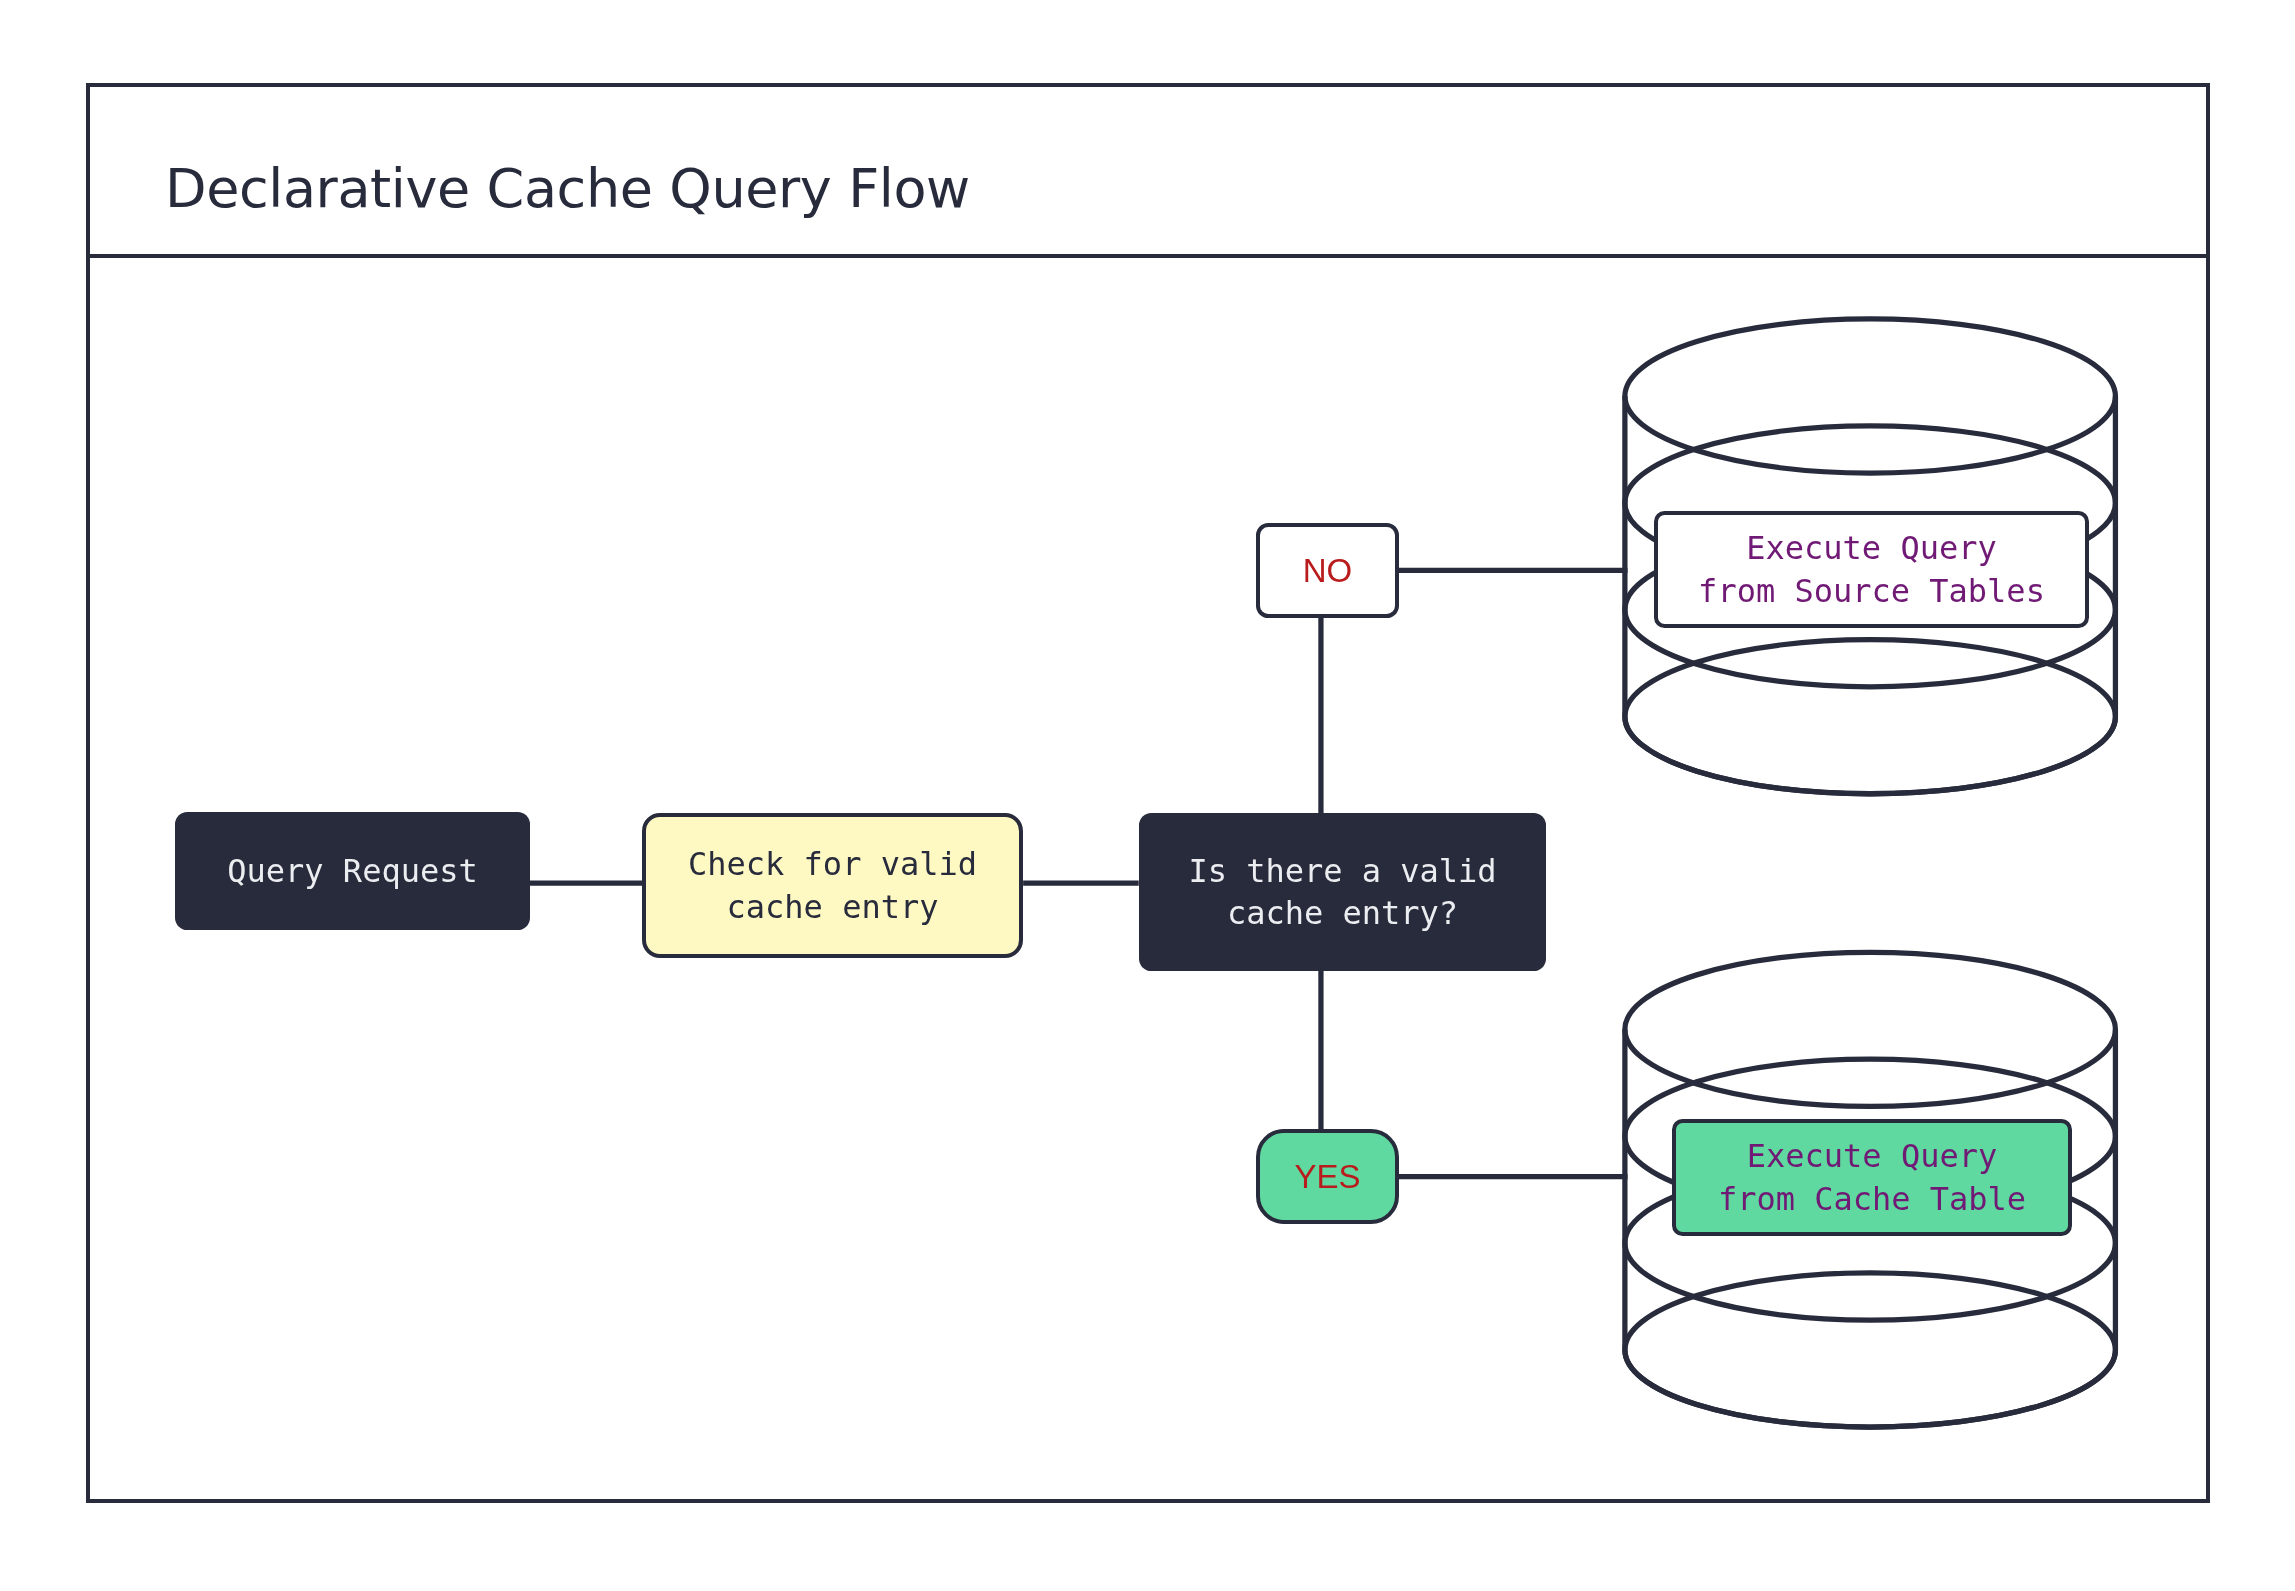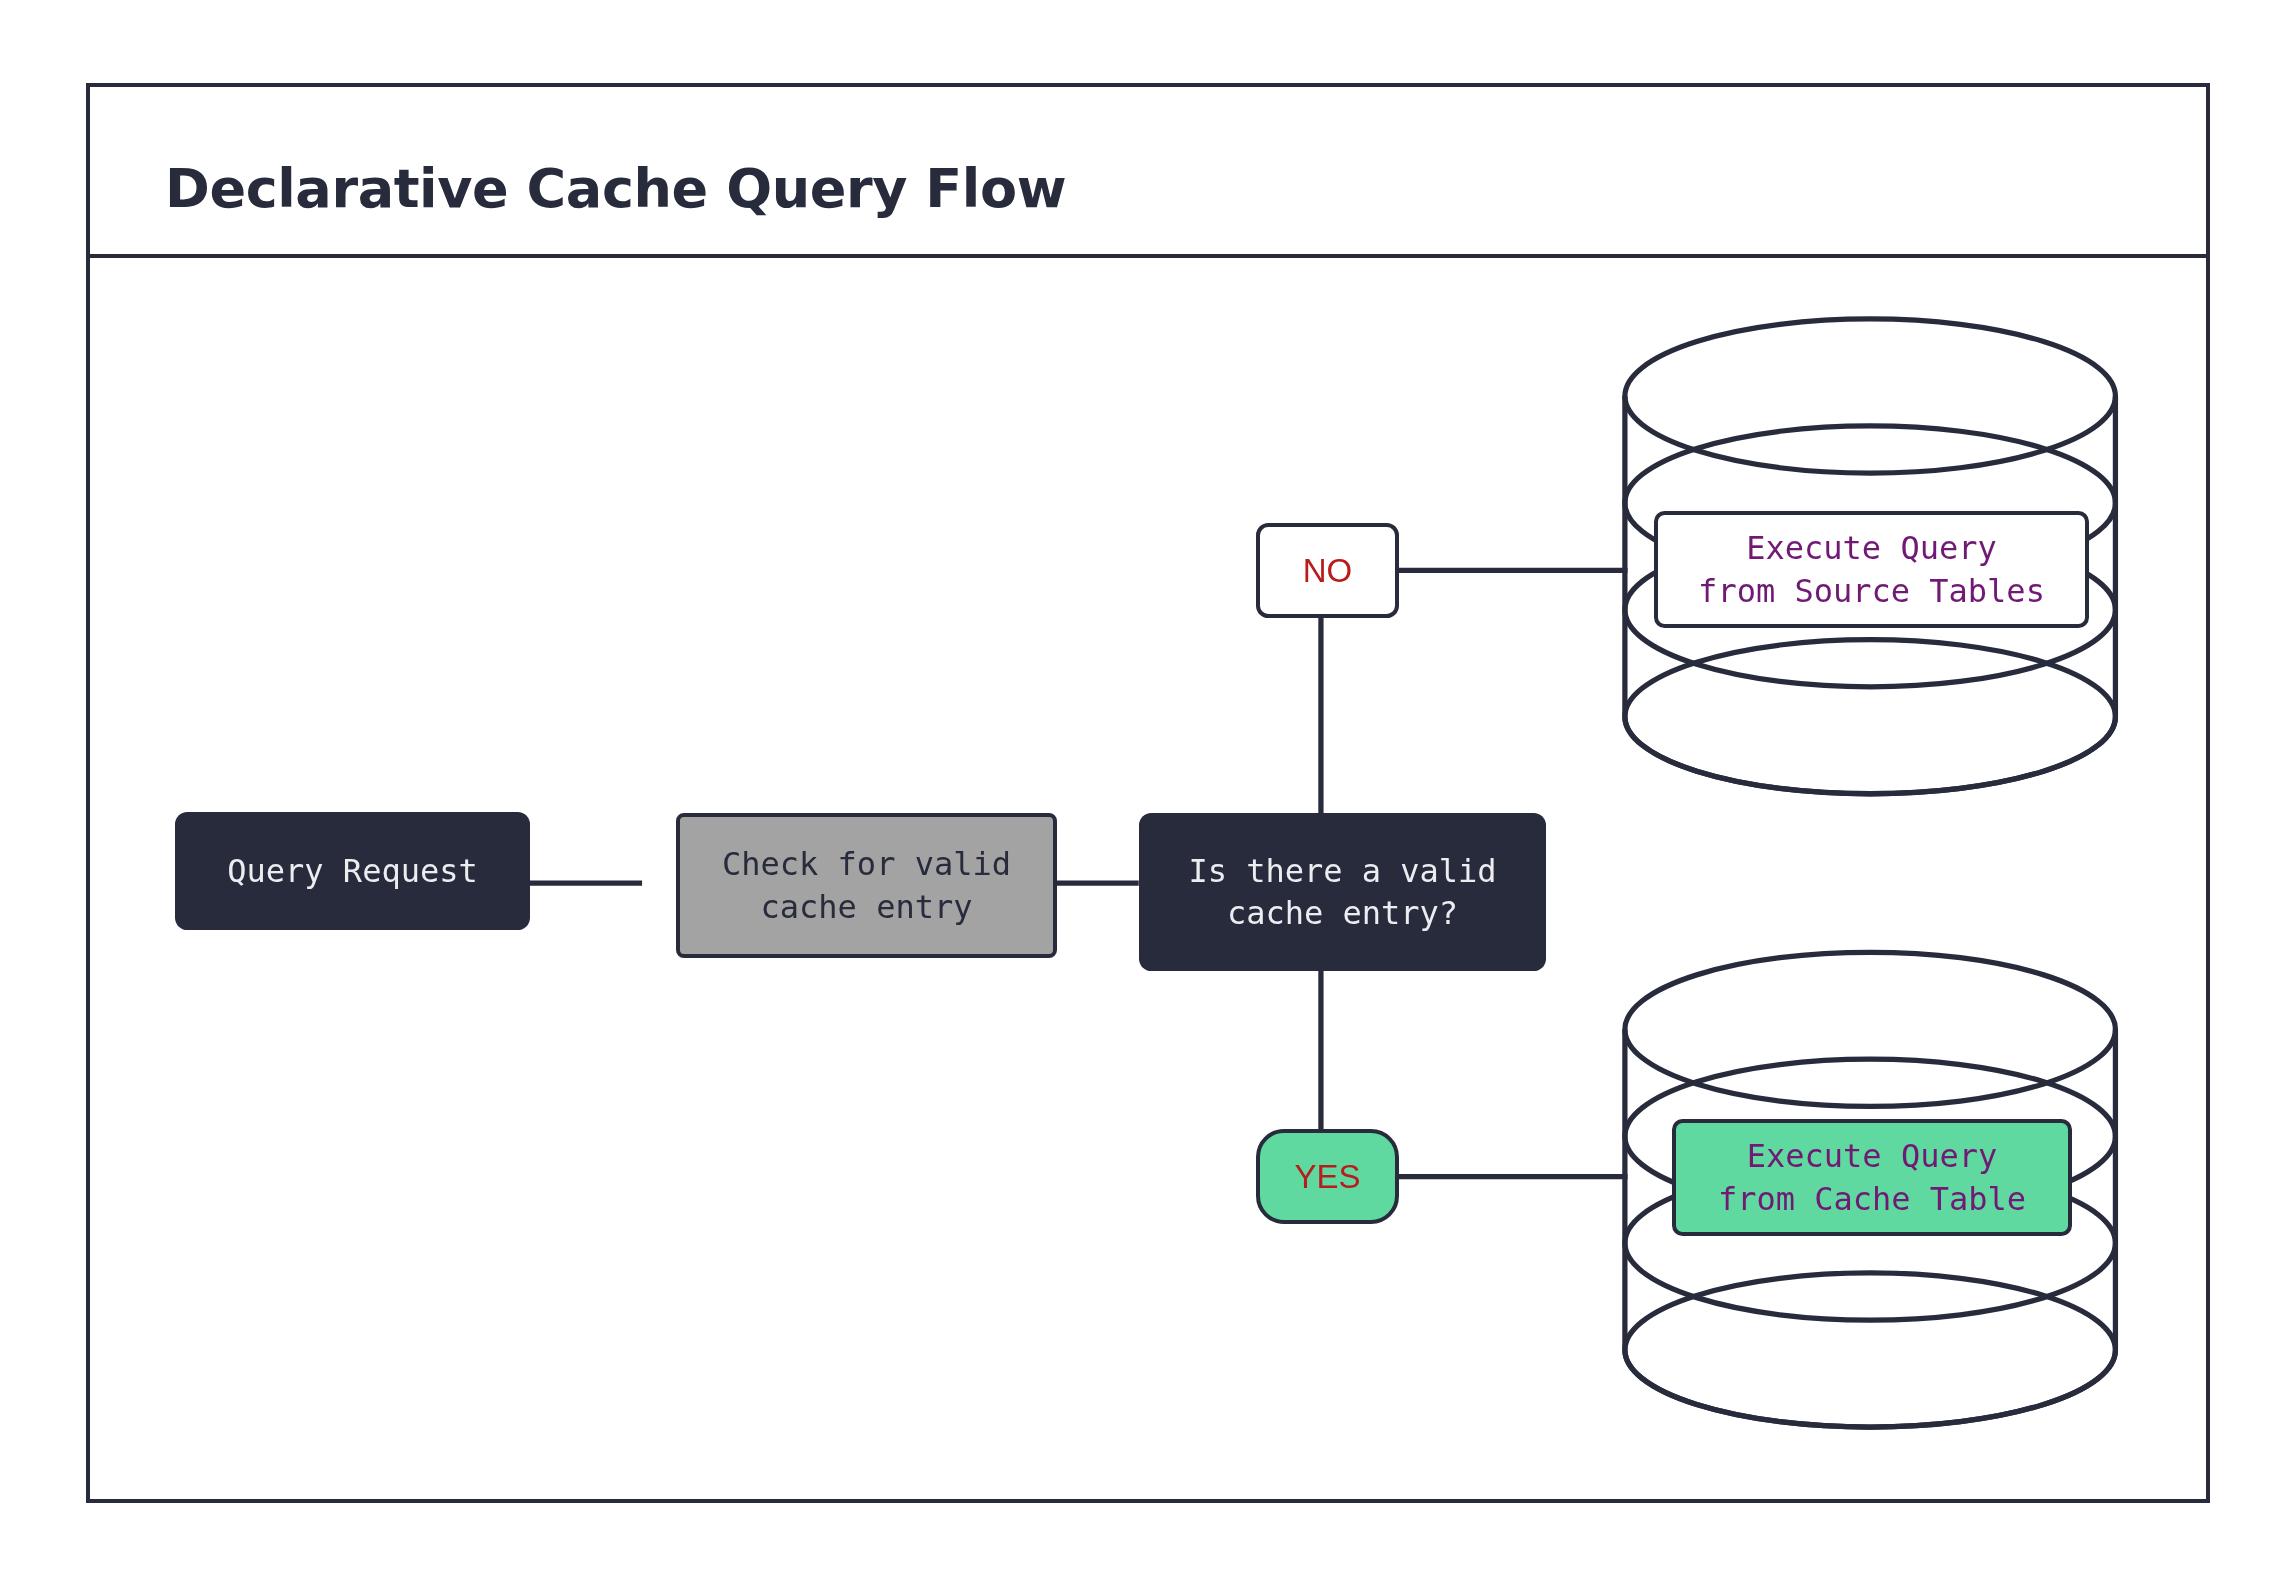--- a/index.html
+++ b/index.html
@@ -39,21 +39,21 @@
     width: 2124px;
     height: 175px;
     box-sizing: border-box;
     border-bottom: 4.4px solid #272B3B;
     display: flex;
     align-items: center;
   }
   .diagram-title {
     font-family: "DejaVu Sans", sans-serif;
     font-size: 54px;
-    font-weight: bold;
+    font-weight: normal;
     color: #272B3B;
     margin-left: 79px;
     letter-spacing: -0.4px;
     white-space: nowrap;
     margin-top: 40px;
   }
 
   
   #wires {
     position: absolute;
@@ -77,26 +77,25 @@
     line-height: 1.32;
   }
 
   .node-dark {
     background: #272B3B;
     color: #ECEDF1;
     border-radius: 12.3px;
     font-size: 32px;
   }
   .node-green {
-    background: #a3a3a3;
+    background: #fef9c3;
     color: #272B3B;
     border: 4.4px solid #272B3B;
-    border-radius: 8px;
+    border-radius: 18px;
     font-size: 32px;
-    margin-left: 34px;
   }
 
   
   .pill {
     position: absolute;
     box-sizing: border-box;
     display: flex;
     align-items: center;
     justify-content: center;
     border: 4.4px solid #272B3B;

